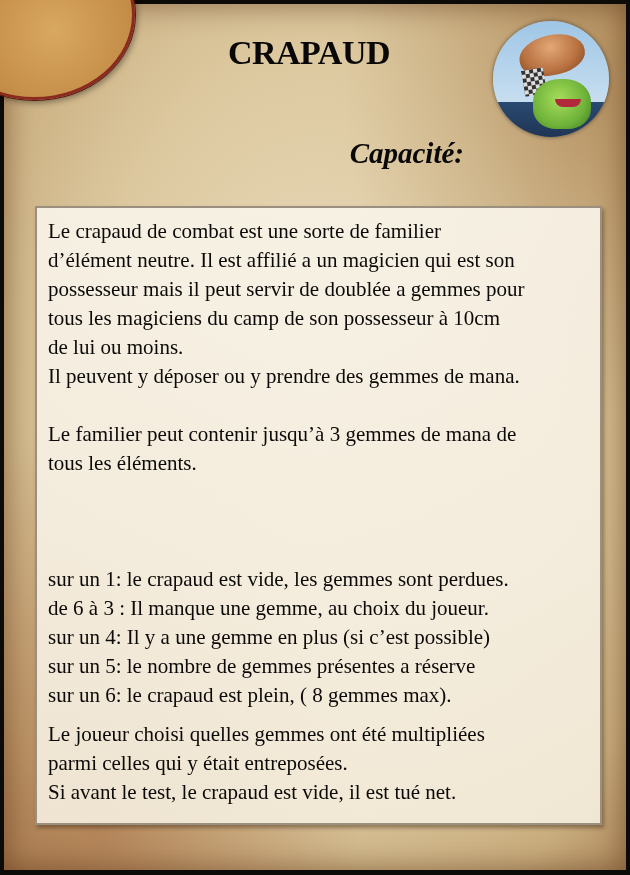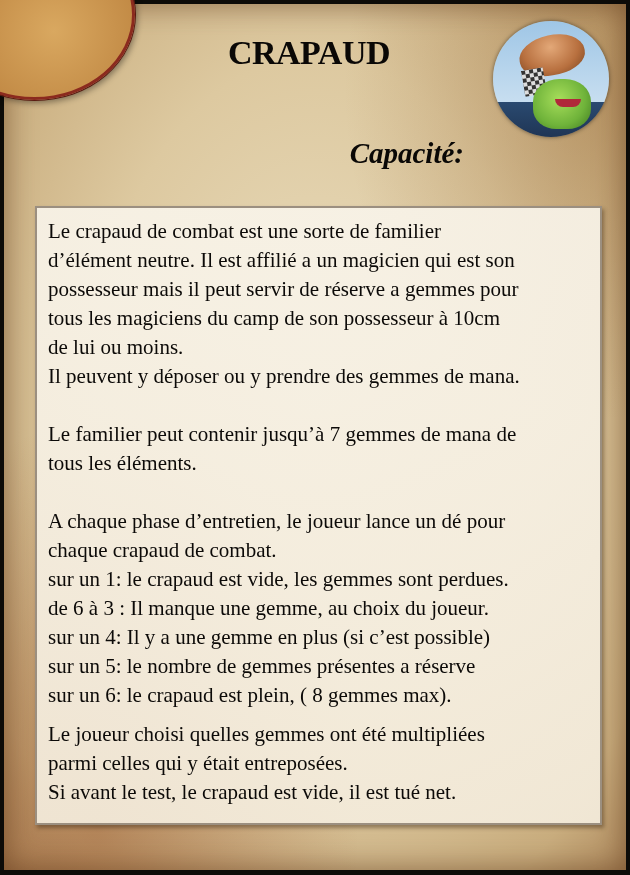--- a/index.html
+++ b/index.html
@@ -93,28 +93,26 @@
     <div class="checker"></div>
     <div class="toad"></div>
     <div class="mouth"></div>
   </div>
 
   <div class="subtitle">Capacité:</div>
 
   <div class="textbox">
     <div class="para p1">Le crapaud de combat est une sorte de familier
 d’élément neutre. Il est affilié a un magicien qui est son
-possesseur mais il peut servir de réserve a gemmes pour
+possesseur mais il peut servir de doublée a gemmes pour
 tous les magiciens du camp de son possesseur à 10cm
 de lui ou moins.
 Il peuvent y déposer ou y prendre des gemmes de mana.</div>
-    <div class="para p2">Le familier peut contenir jusqu’à 7 gemmes de mana de
+    <div class="para p2">Le familier peut contenir jusqu’à 3 gemmes de mana de
 tous les éléments.</div>
-    <div class="para p3">A chaque phase d’entretien, le joueur lance un dé pour
-chaque crapaud de combat.</div>
     <div class="rules">
       <div class="rule"><b>sur un 1:</b><span> le crapaud est vide, les gemmes sont perdues.</span></div>
       <div class="rule"><b>de 6 à 3 :</b><span> Il manque une gemme, au choix du joueur.</span></div>
       <div class="rule"><b>sur un 4:</b><span> Il y a une gemme en plus (si c’est possible)</span></div>
       <div class="rule"><b>sur un 5:</b><span> le nombre de gemmes présentes a réserve</span></div>
       <div class="rule"><b>sur un 6:</b><span> le crapaud est plein, ( 8 gemmes max).</span></div>
     </div>
     <div class="para p4">Le joueur choisi quelles gemmes ont été multipliées
 parmi celles qui y était entreposées.
 Si avant le test, le crapaud est vide, il est tué net.</div>

